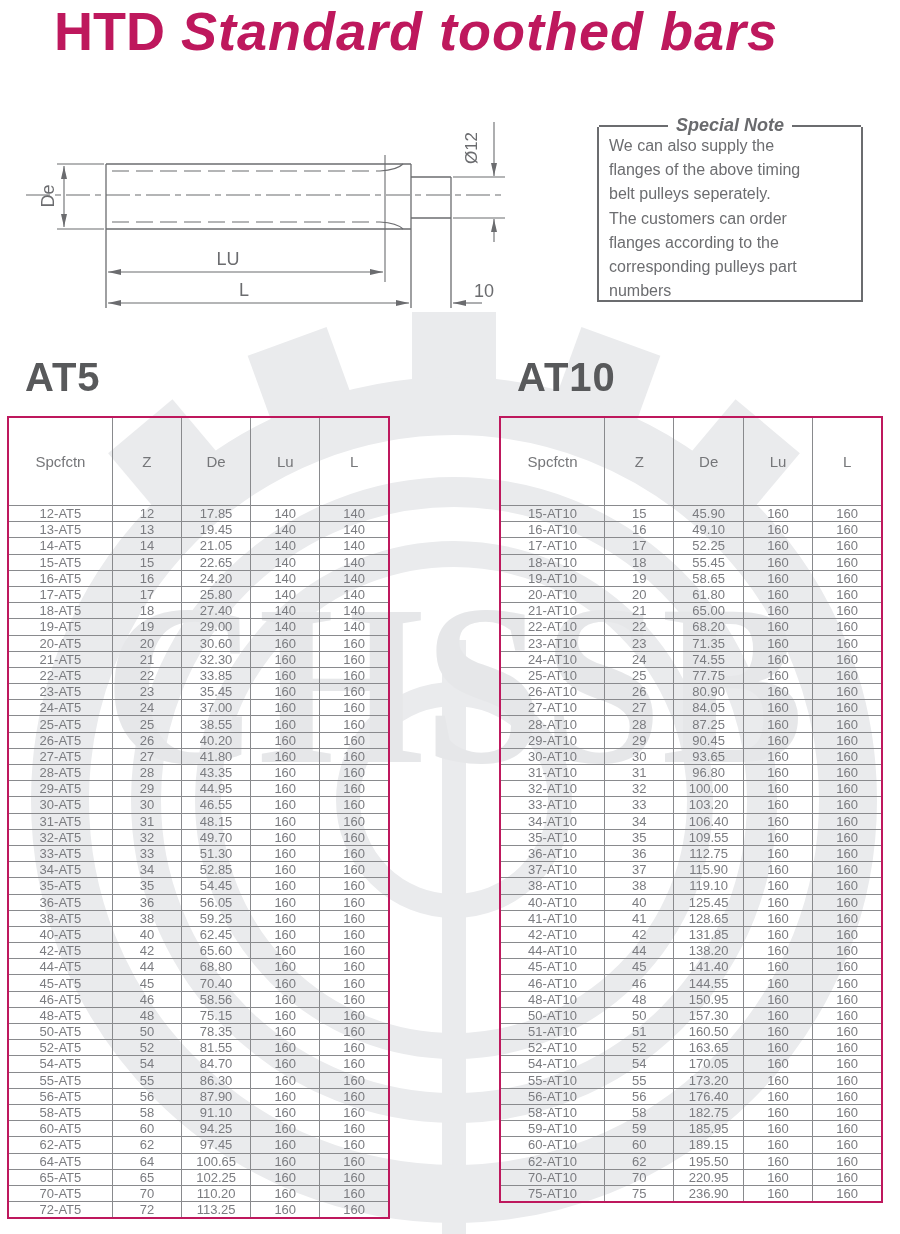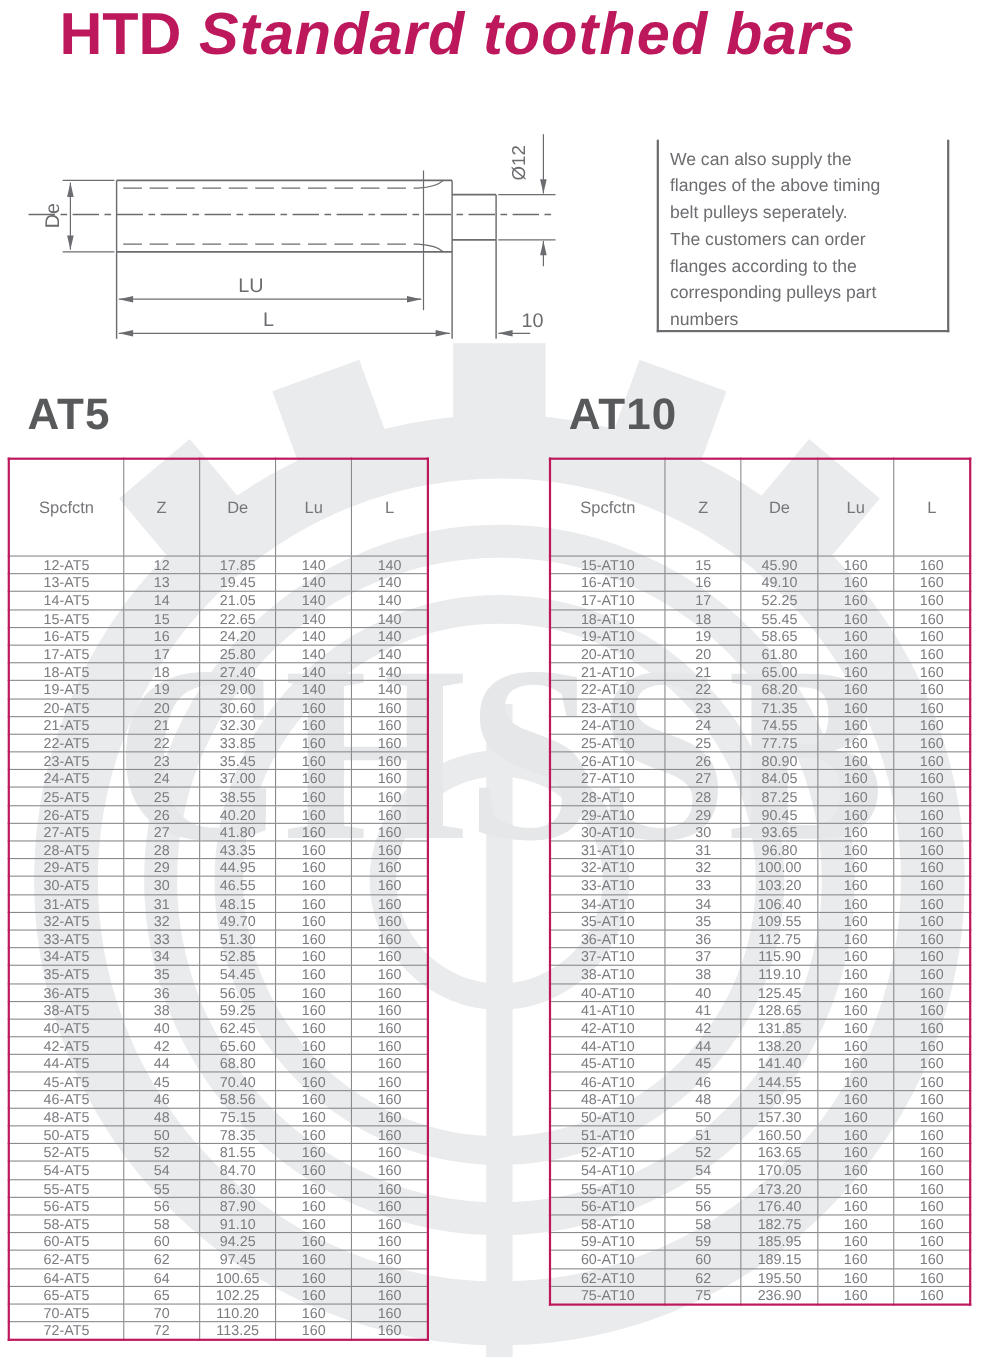--- a/index.html
+++ b/index.html
@@ -110,20 +110,23 @@
       </g>
       <text transform="rotate(-90 49 86)" x="49" y="86" font-size="18" text-anchor="middle" dominant-baseline="middle">De</text>
       <text x="228" y="155" font-size="18" text-anchor="middle">LU</text>
       <text x="244" y="186" font-size="18" text-anchor="middle">L</text>
       <text transform="rotate(-90 473 38)" x="473" y="38" font-size="17" text-anchor="middle" dominant-baseline="middle">Ø12</text>
       <text x="484" y="187" font-size="18" text-anchor="middle">10</text>
     </svg>
   </div>
 
   <div class="note">
+    <div class="note-title">
+      <span class="nt">Special Note</span>
+    </div>
     <div class="note-body">We can also supply the
 flanges of the above timing
 belt pulleys seperately.
 The customers can order
 flanges according to the
 corresponding pulleys part
 numbers</div>
   </div>
 
   <section class="tblsec s0">
@@ -745,20 +748,27 @@
             <td>160</td>
           </tr>
           <tr>
             <td>62-AT10</td>
             <td>62</td>
             <td>195.50</td>
             <td>160</td>
             <td>160</td>
           </tr>
           <tr>
+            <td>70-AT10</td>
+            <td>70</td>
+            <td>220.95</td>
+            <td>160</td>
+            <td>160</td>
+          </tr>
+          <tr>
             <td>75-AT10</td>
             <td>75</td>
             <td>236.90</td>
             <td>160</td>
             <td>160</td>
           </tr>
         </tbody>
       </table>
   </section>
 

